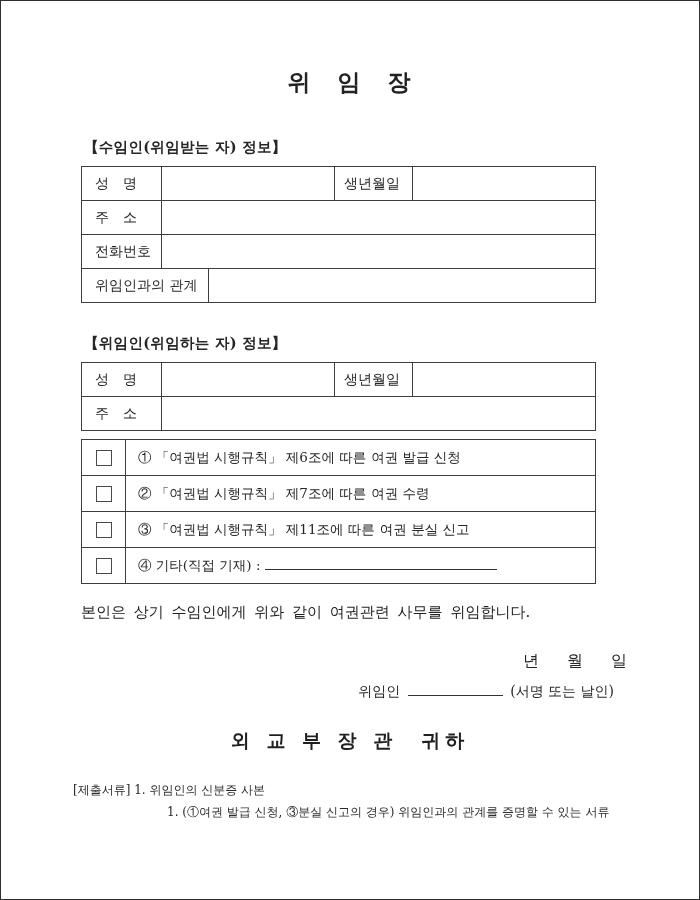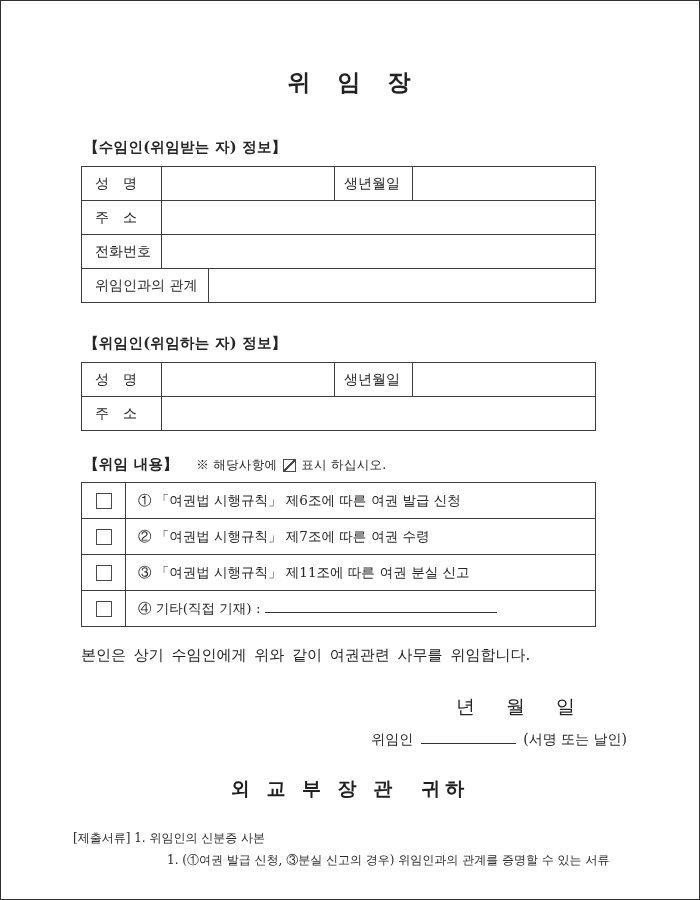--- a/index.html
+++ b/index.html
@@ -85,27 +85,27 @@
     margin-left: 5px;
   }
   .declaration {
     margin: 19px 0 0 80px;
     font-size: 15px;
     word-spacing: 3px;
     color: #222;
   }
   .date-line {
     margin: 29px 0 0 0;
-    padding-right: 118px;
+    padding-right: 66px;
     text-align: right;
-    font-size: 19px;
+    font-size: 16px;
     letter-spacing: 6px;
   }
   .sig-line {
-    margin: 10px 0 0 0;
+    margin: 10px 13px 0 0;
     padding-right: 72px;
     text-align: right;
     font-size: 14px;
   }
   .sig-underline {
     display: inline-block;
     width: 95px; height: 13px;
     border-bottom: 1px solid #333;
     margin: 0 7px 0 8px;
   }
@@ -183,28 +183,20 @@
       <td class="birth-label">생년월일</td>
       <td class="value-cell"></td>
     </tr>
     <tr>
       <td class="label-cell">주　소</td>
       <td class="value-cell" colspan="4"></td>
     </tr>
   </tbody>
     </table>
 
-  <div class="sec-header s3">
-    <span>【위임 내용】</span>
-    <span class="instruction">
-      <span>※ 해당사항에</span>
-      <span class="check-mark-icon"></span>
-      <span>표시 하십시오.</span>
-    </span>
-  </div>
   <table class="check-table">
     <colgroup>
       <col style="width:44px">
         <col style="width:470px">
     </colgroup>
     <tbody>
         <tr>
       <td class="cb-cell"><span class="cb"></span></td>
       <td class="item-cell">
         <span>① 「여권법 시행규칙」 제6조에 따른</span><span class="u">여권 발급 신청</span>

